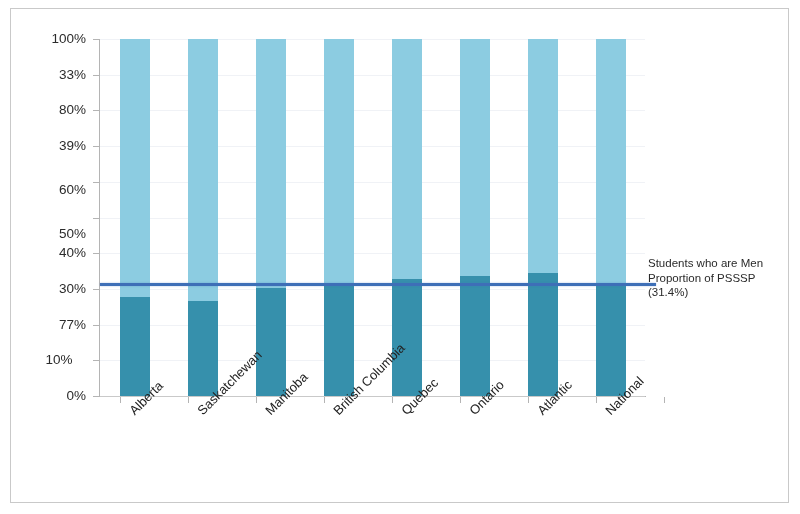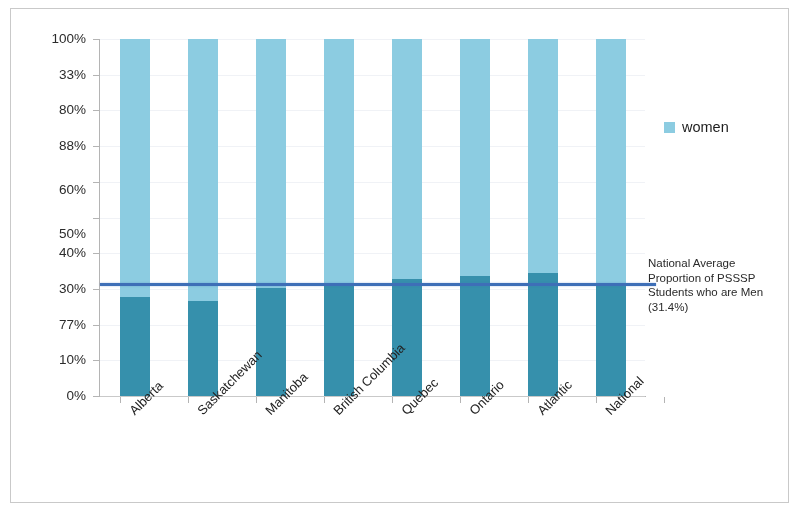--- a/index.html
+++ b/index.html
@@ -180,27 +180,27 @@
 </style>
 </head>
 <body>
 
 <div id="figure">
 
   <div id="frame"></div>
 
   <div id="y-labels">
       <div class="ylabel" style="top: 389px;">0%</div>
-      <div class="ylabel" style="top: 353.3px;">10%</div>
+      <div class="ylabel" style="top: 353.3px; text-align: center;">10%</div>
       <div class="ylabel" style="top: 317.6px;">77%</div>
       <div class="ylabel" style="top: 281.9px;">30%</div>
       <div class="ylabel" style="top: 246.2px;">40%</div>
       <div class="ylabel" style="top: 227px;">50%</div>
       <div class="ylabel" style="top: 183px;">60%</div>
-      <div class="ylabel" style="top: 139.1px;">88%</div>
+      <div class="ylabel" style="top: 139.1px;">39%</div>
       <div class="ylabel" style="top: 103.4px;">80%</div>
       <div class="ylabel" style="top: 67.7px;">33%</div>
       <div class="ylabel" style="top: 32px;">100%</div>
     </div>
 
   <div id="y-axis"></div>
 
   <div id="x-axis"></div>
 
   <div id="plot-area">
@@ -255,30 +255,25 @@
       <div class="xcat" style="left: 195px; top: 408px;">Saskatchewan</div>
       <div class="xcat" style="left: 263px; top: 408px;">Manitoba</div>
       <div class="xcat" style="left: 331px; top: 408px;">British Columbia</div>
       <div class="xcat" style="left: 399px; top: 408px;">Quebec</div>
       <div class="xcat" style="left: 467px; top: 408px;">Ontario</div>
       <div class="xcat" style="left: 535px; top: 408px;">Atlantic</div>
       <div class="xcat" style="left: 603px; top: 408px;">National</div>
     </div>
 
   <div id="legend">
-    <div class="legend-row">
-      <span class="legend-swatch" style="background: rgb(140, 204, 225);"></span>
-      <span class="legend-label">women</span>
-    </div>
   </div>
 
   <div id="annotation">
-    <div>National Average</div>
+    <div>Students who are Men</div>
     <div>Proportion of PSSSP</div>
-    <div>Students who are Men</div>
     <div>(31.4%)</div>
   </div>
 
 <div class="ytick" style="top: 396px;"></div>
     <div class="ytick" style="top: 360.3px;"></div>
     <div class="ytick" style="top: 324.6px;"></div>
     <div class="ytick" style="top: 288.9px;"></div>
     <div class="ytick" style="top: 253.2px;"></div>
     <div class="ytick" style="top: 217.5px;"></div>
     <div class="ytick" style="top: 181.8px;"></div>

